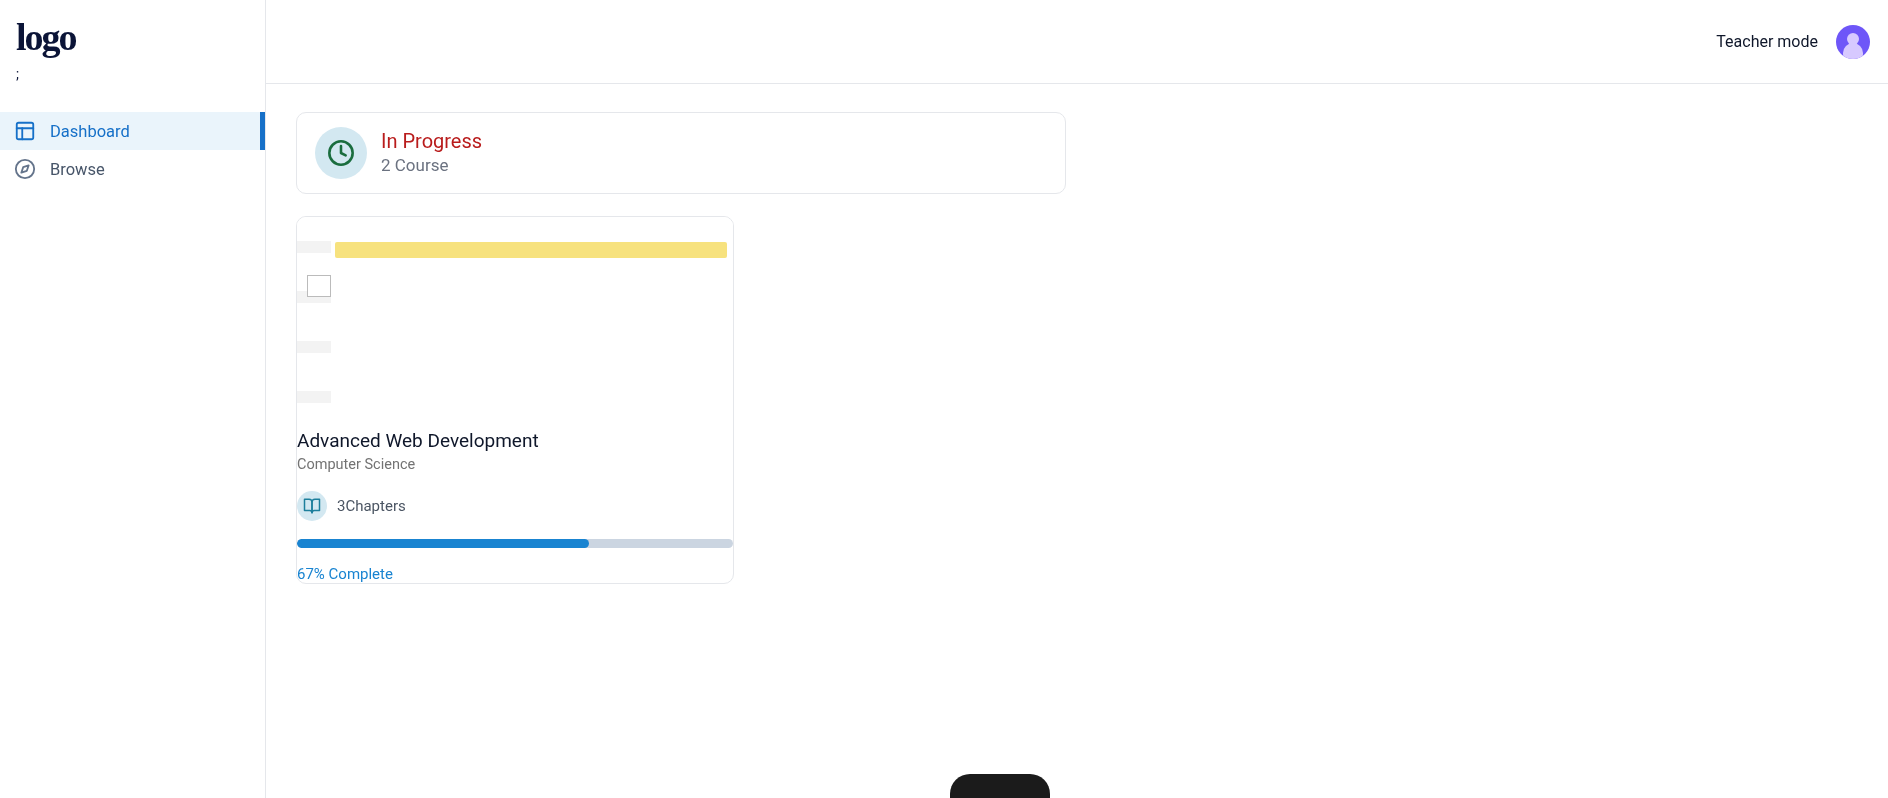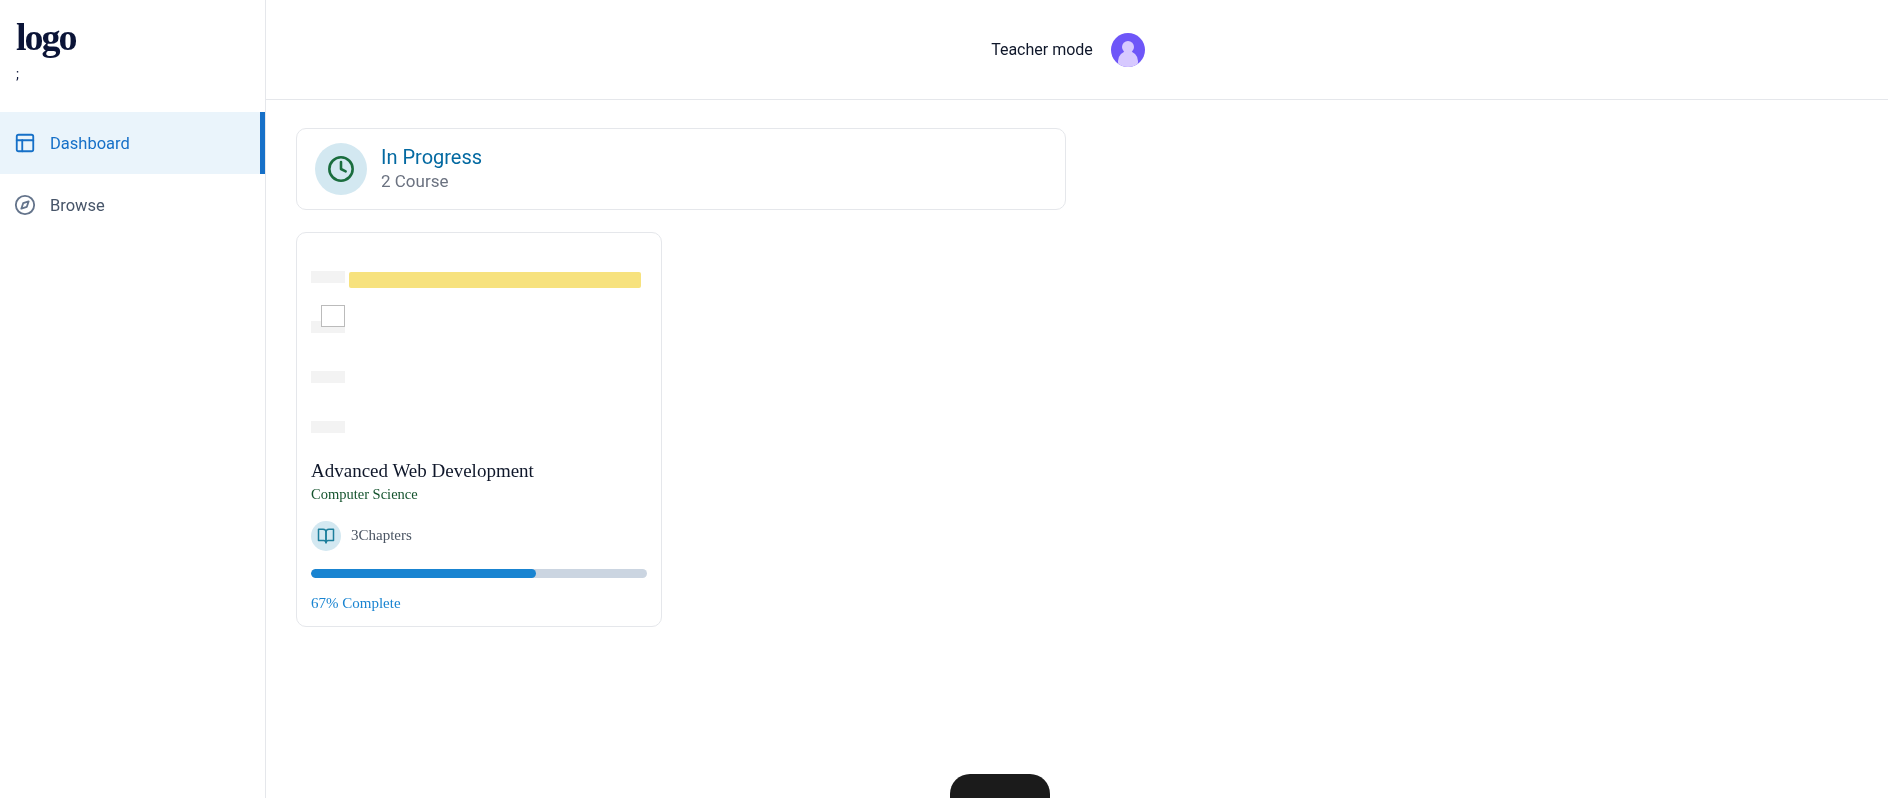--- a/index.html
+++ b/index.html
@@ -46,21 +46,21 @@
   }
   .nav {
     margin-top: 30px;
     display: flex;
     flex-direction: column;
   }
   .nav-item {
     display: flex;
     align-items: center;
     gap: 14px;
-    padding: 20px 14px;
+    padding: 8px 14px;
     font-size: 16.5px;
     color: #475569;
     cursor: pointer;
     position: relative;
   }
   .nav-item.active {
     background: #eaf4fb;
     color: #1670c8;
   }
   .nav-item.active::after {
@@ -74,25 +74,25 @@
   }
   .nav-icon svg { display:block; }
 
   
   .main-col {
     flex: 1;
     display: flex;
     flex-direction: column;
   }
   .topbar {
-    height: 100px;
+    height: 84px;
     border-bottom: 1px solid #e5e7eb;
     display: flex;
     align-items: center;
-    justify-content: center;
+    justify-content: flex-end;
     padding-right: 18px;
     gap: 18px;
   }
   .mode-link {
     font-size: 16px;
     color: #0f172a;
     cursor: pointer;
   }
   .avatar {
     width: 34px; height: 34px;
@@ -135,34 +135,32 @@
     align-items:center;
     gap: 14px;
   }
   .stat-icon {
     width: 52px; height: 52px;
     border-radius: 50%;
     display:flex; align-items:center; justify-content:center;
   }
   .stat-icon.progress { background: #d3e8f1; }
   .stat-icon.completed { background: #d5f0dd; }
-  .stat-title { font-size: 20px; color:#0369a1; line-height:1.3; }
+  .stat-title { font-size: 20px; color:#b91c1c; line-height:1.3; }
   .stat-sub { font-size: 17px; color:#6b7280; line-height:1.4; }
 
   .course-grid {
     margin-top: 22px;
   }
   .course-card {
-    width: 366px;
+    width: 438px;
     border: 1px solid #e5e7eb;
     border-radius: 10px;
     overflow:hidden;
-    padding: 14px;
     cursor:pointer;
-    font-family:Liberation Serif, serif;
   }
   .course-thumb {
     width: 100%;
     height: 200px;
     border-radius: 6px;
     background: #ffffff;
     position: relative;
     overflow:hidden;
   }
   .thumb-side {
@@ -175,21 +173,21 @@
     border-radius:2px;
     display:flex; align-items:center; padding-left:6px;
     font-size:7px; color:#666; letter-spacing:0.3px;
   }
   .thumb-box {
     position:absolute; left:10px; top:58px; width:24px; height:22px;
     border:1px solid #bbb; background:#fff;
   }
 
   .course-title { font-size:19px; color:#0f172a; margin-top:12px; line-height:1.3;}
-  .course-cat { font-size:14.5px; color:#14532d; margin-top:2px; }
+  .course-cat { font-size:14.5px; color:#737373; margin-top:2px; }
   .course-meta {
     display:flex; align-items:center; gap:10px;
     margin-top:18px;
   }
   .meta-icon {
     width:30px; height:30px; border-radius:50%;
     background:#d3e8f1;
     display:flex; align-items:center; justify-content:center;
   }
   .meta-text { font-size:15px; color:#4b5563; }

